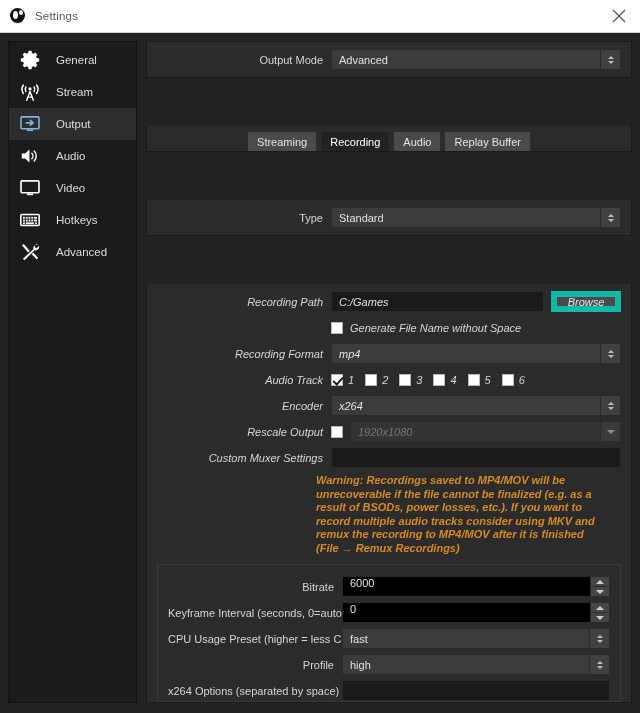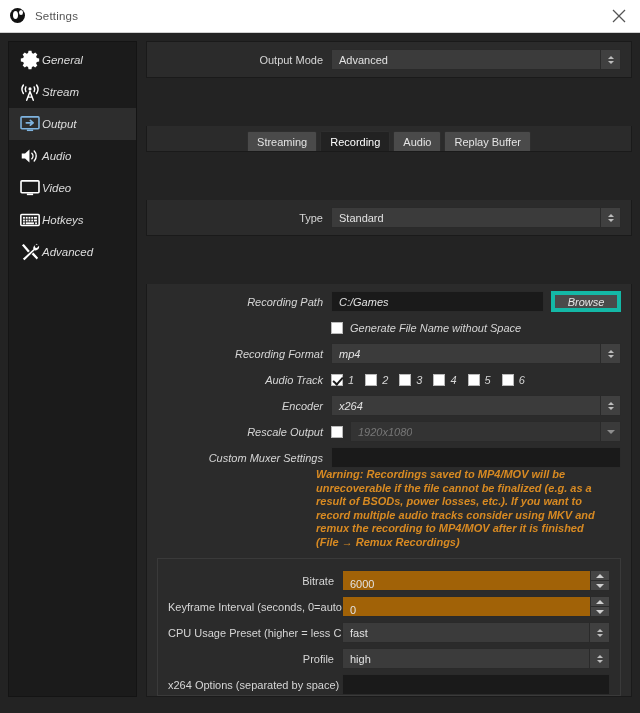--- a/index.html
+++ b/index.html
@@ -35,21 +35,21 @@
 
   
   .body{flex:1 1 auto;display:flex;background:#232323;padding:8px;box-sizing:border-box;gap:0;}
 
   
   .sidebar{
     width:129px;flex:0 0 129px;background:#1b1b1b;border:1px solid #141414;
     box-sizing:border-box;padding-top:2px;
   }
   .side-item{
-    height:32px;display:flex;align-items:center;padding-left:9px;box-sizing:border-box;gap:0;cursor:default;font-style:italic;
+    height:32px;display:flex;align-items:center;padding-left:9px;box-sizing:border-box;gap:14px;cursor:default;
   }
   .side-item.sel{background:#2d2d2d;}
   .side-ico{width:24px;height:24px;flex:0 0 24px;display:flex;align-items:center;justify-content:center;}
   .side-label{font-size:11.5px;color:#dcdcdc;}
 
   
   .pane{flex:1 1 auto;display:flex;flex-direction:column;margin-left:9px;min-width:0;gap:48px;}
 
   .sec{
     background:#2b2b2b;border:1px solid #1a1a1a;box-sizing:border-box;
@@ -77,35 +77,35 @@
   .chev.dn{border-left:4px solid transparent;border-right:4px solid transparent;border-top:4px solid #cfcfcf;}
   .chev.sm.up{border-left:3px solid transparent;border-right:3px solid transparent;border-bottom:3px solid #bdbdbd;}
   .chev.sm.dn{border-left:3px solid transparent;border-right:3px solid transparent;border-top:3px solid #bdbdbd;}
 
   .textin{
     flex:1 1 auto;height:21px;background:#1a1a1a;border:1px solid #2a2a2a;box-sizing:border-box;
     display:flex;align-items:center;min-width:0;
   }
   .textin .val{padding-left:7px;font-size:11px;color:#e2e2e2;white-space:nowrap;overflow:hidden;}
   .numin{
-    flex:1 1 auto;height:21px;background:#a16207;border:1px solid #2a2a2a;box-sizing:border-box;
-    display:flex;align-items:flex-end;min-width:0;
+    flex:1 1 auto;height:21px;background:#000000;border:1px solid #2a2a2a;box-sizing:border-box;
+    display:flex;align-items:flex-start;min-width:0;
   }
   .numin .val{padding-left:7px;font-size:11px;color:#e2e2e2;}
   .numspin{
     width:19px;flex:0 0 19px;height:19px;display:flex;flex-direction:column;
   }
   .numspin div{
     flex:1 1 50%;background:#454545;border-left:1px solid #2a2a2a;border-bottom:1px solid #2a2a2a;
     display:flex;align-items:center;justify-content:center;
   }
   .numspin div:last-child{border-bottom:none;}
 
   .btn{
-    height:21px;background:#4a4a4a;border:4px solid #14b8a6;color:#e6e6e6;font-size:11px;
+    height:21px;background:#4a4a4a;border:6px solid #14b8a6;color:#e6e6e6;font-size:11px;
     display:flex;align-items:center;justify-content:center;box-sizing:border-box;cursor:default;
   }
 
   .cbox{
     width:12px;height:12px;flex:0 0 12px;background:#fff;border:1px solid #b9b9b9;box-sizing:border-box;
     position:relative;
   }
   .cbox.checked::after{
     content:"";position:absolute;left:3px;top:0px;width:4px;height:8px;
     border:solid #1c1c1c;border-width:0 2px 2px 0;transform:rotate(42deg);
@@ -382,21 +382,21 @@
             <div class="cbox" style="margin-right:7px;"></div>
             <div class="combo disabled">
               <div class="val">1920x1080</div>
               <div style="flex:1 1 auto;"></div>
               <div class="spin" style="background:#3a3a3a;">
                 <span class="chev dn" style="border-top-color:#8e8e8e;"></span>
               </div>
             </div>
           </div>
 
-          <div class="row" style="margin-bottom:0;">
+          <div class="row" style="margin-bottom:6px;">
             <div class="lblbox">Custom Muxer Settings</div>
             <div class="textin">
               <div class="val"></div>
             </div>
           </div>
 
           <div class="warn">Warning: Recordings saved to MP4/MOV will be unrecoverable if the file cannot be finalized (e.g. as a result of BSODs, power losses, etc.). If you want to record multiple audio tracks consider using MKV and remux the recording to MP4/MOV after it is finished (File → Remux Recordings)</div>
         </div>
 
         <div class="groupbox">

